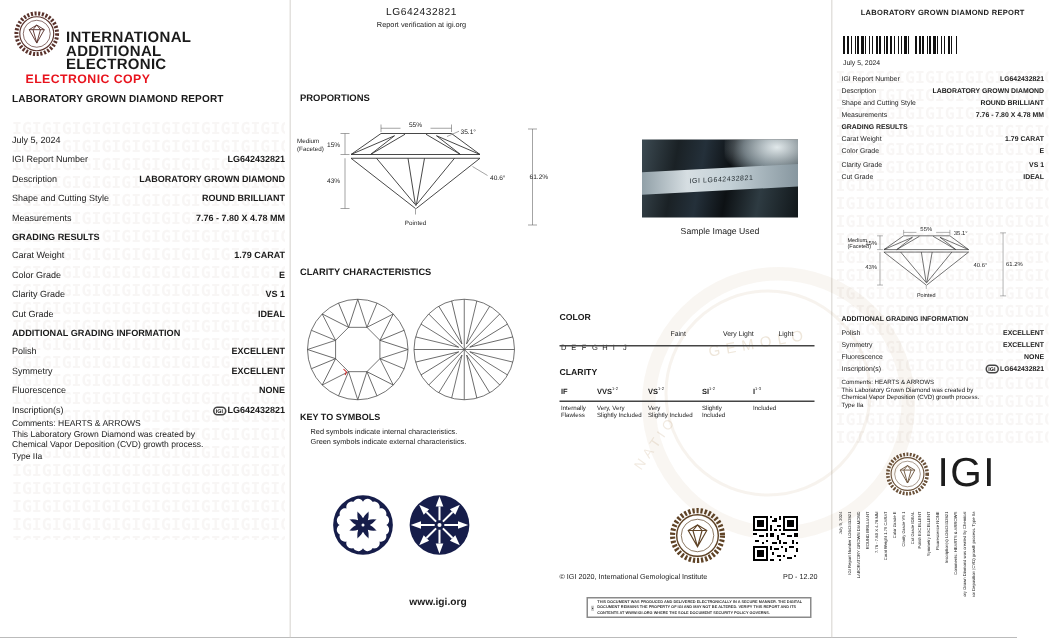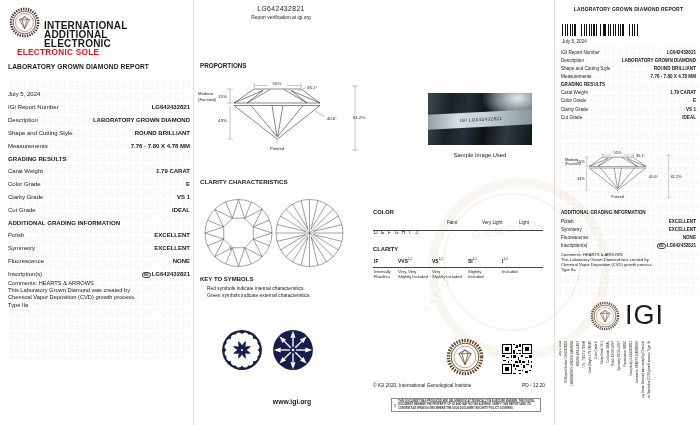--- a/index.html
+++ b/index.html
@@ -119,21 +119,21 @@
         <circle cx="20" cy="20" r="14.6" fill="none" stroke="#5a332c" stroke-width="1"></circle>
         <circle cx="20" cy="20" r="11.6" fill="none" stroke="#5a332c" stroke-width="0.6"></circle>
         <path d="M13.5,16.5 L20,12.5 L26.5,16.5 L20,28 Z M13.5,16.5 L26.5,16.5 M20,12.5 L16.8,16.5 L20,28 M20,12.5 L23.2,16.5 L20,28" fill="none" stroke="#5a332c" stroke-width="0.8"></path>
       </svg>
     </div>
     <div class="abs b" style="left:36px;top:4px;font-size:10px;line-height:8.8px;letter-spacing:0.2px;margin-top:12px;">
       <div>INTERNATIONAL</div>
       <div>ADDITIONAL</div>
       <div>ELECTRONIC</div>
     </div>
-    <div class="abs b" style="left:9px;top:42px;font-size:8.2px;color:#e8131d;letter-spacing:0.3px;">ELECTRONIC SOLE</div>
+    <div class="abs b" style="left:9px;top:42px;font-size:8.2px;color:#e8131d;letter-spacing:0.3px;">ELECTRONIC COPY</div>
     <div class="abs b" style="left:0px;top:57px;font-size:6.7px;letter-spacing:0.1px;">LABORATORY GROWN DIAMOND REPORT</div>
 
     <div class="abs" style="left:0;top:82px;width:182px;">
       <div class="lrow">
         <span>July 5, 2024</span>
       </div>
       <div class="lrow">
         <span>IGI Report Number</span>
         <span class="val">LG642432821</span>
       </div>

